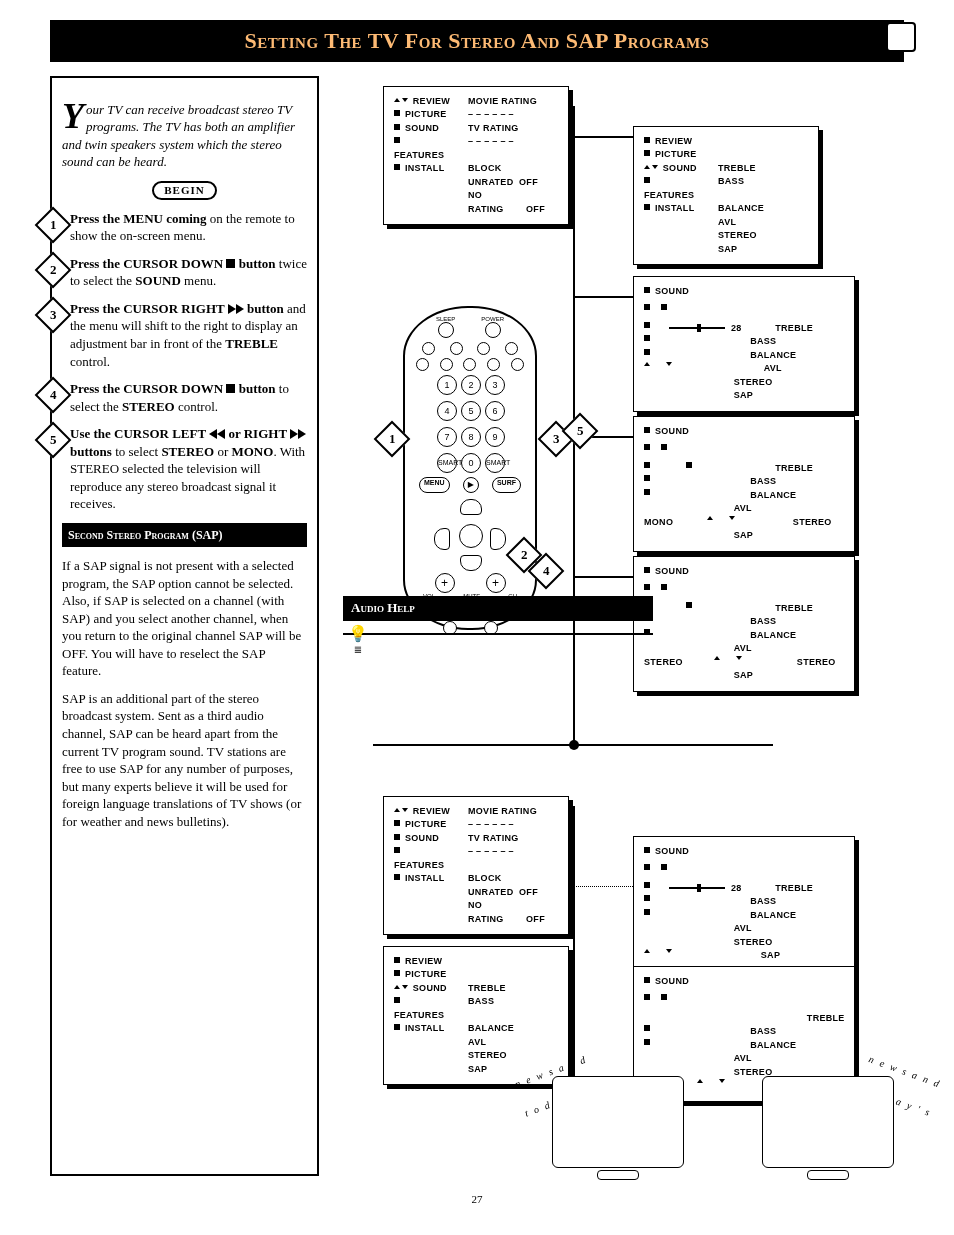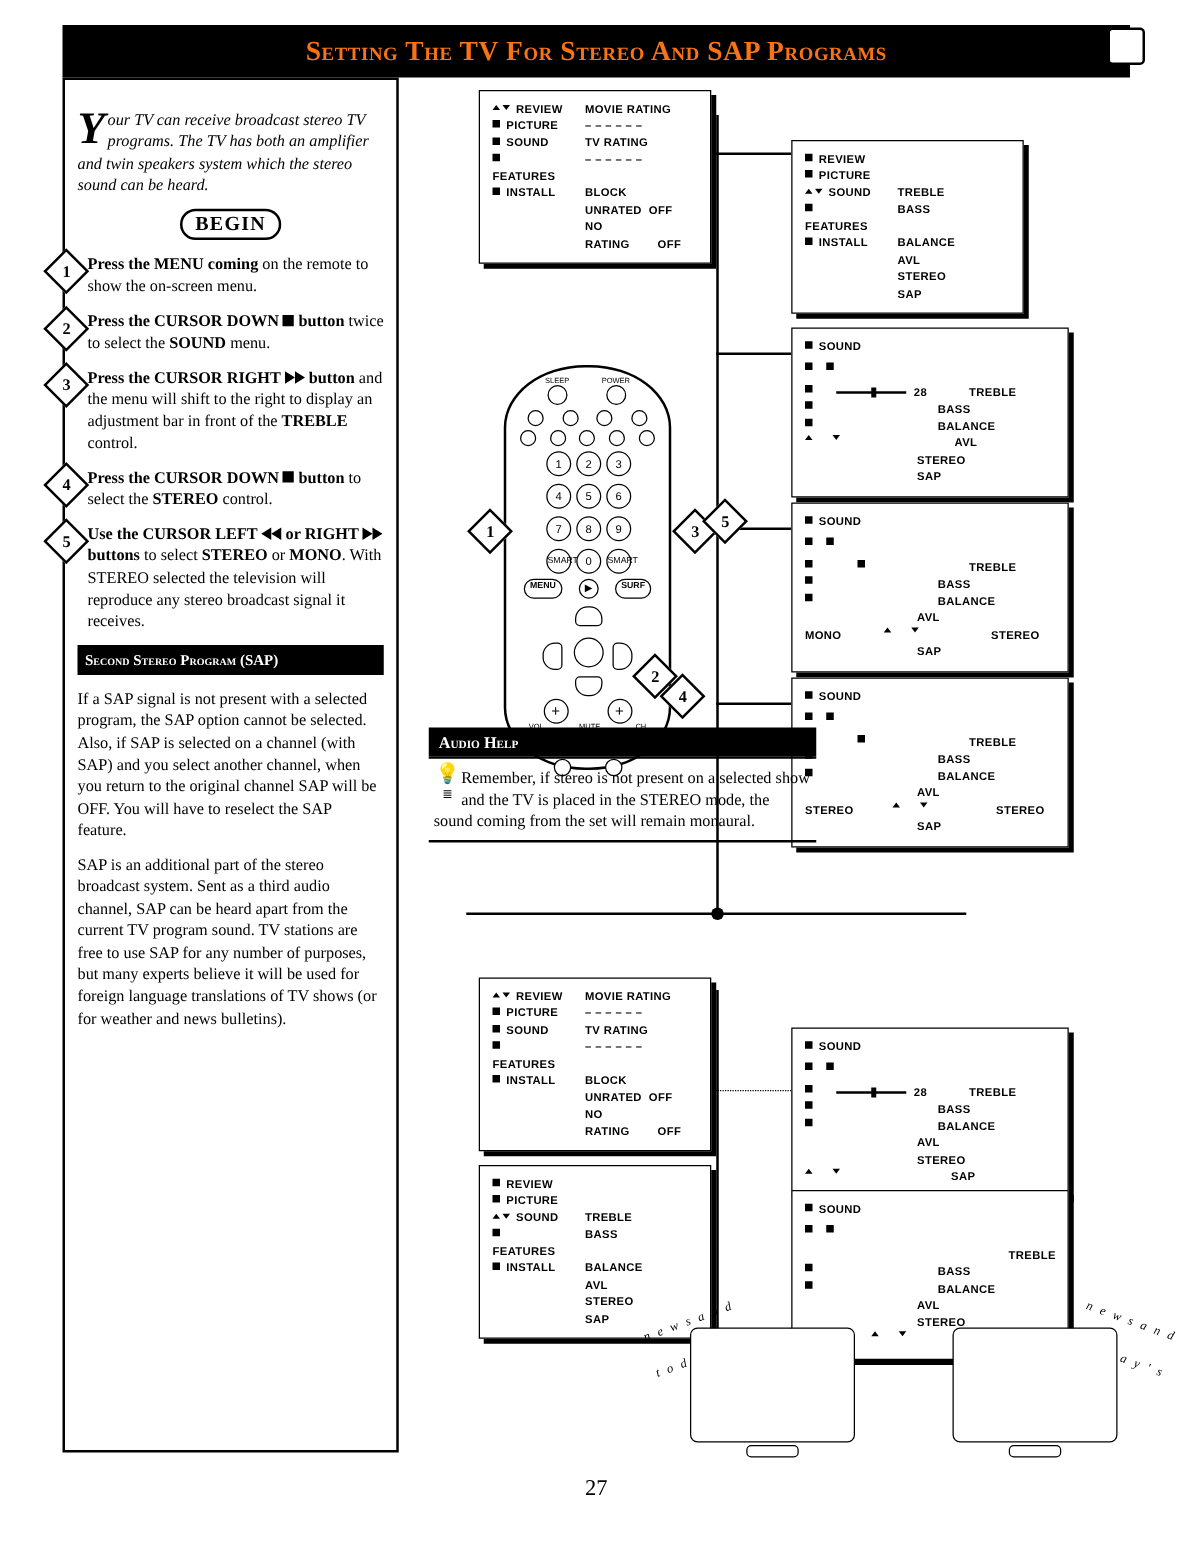--- a/index.html
+++ b/index.html
@@ -1,26 +1,26 @@
 <!DOCTYPE html>
 <html><head>
 <meta charset="utf-8">
 <style>
   body{margin:0;font-family:Georgia,'Times New Roman',serif;background:#fff;color:#000;width:954px;font-size:13px;line-height:1.35}
   .page{padding:20px 50px 40px}
-  .titlebar{background:#000;color:#f97316;padding:6px 10px;display:flex;align-items:center;justify-content:center;position:relative}
+  .titlebar{background:#000;color:#fdba74;padding:6px 10px;margin-bottom:14px;display:flex;align-items:center;justify-content:center;position:relative}
   .titlebar h1{margin:0;font-size:22px;letter-spacing:.5px;font-variant:small-caps;text-transform:capitalize;font-weight:bold}
   .titlebar .corner{position:absolute;right:-12px;top:2px;width:26px;height:26px;background:#fff;border:2px solid #000;border-radius:4px}
   .cols{display:flex;gap:24px}
   .left{width:245px;border:2px solid #000;padding:10px 10px 14px;position:relative}
   .right{flex:1}
   .intro{font-style:italic;margin-bottom:10px}
   .intro .dropcap{float:left;font-size:36px;line-height:30px;font-weight:bold;font-style:italic;padding-right:2px}
   .begin-wrap{text-align:center;margin:6px 0 10px}
-  .begin{display:inline-block;border:2px solid #000;border-radius:14px;padding:0 10px;font-weight:bold;font-size:16px;letter-spacing:1px}
+  .begin{display:inline-block;border:2px solid #000;border-radius:14px;padding:0 10px;font-weight:bold;font-size:11px;letter-spacing:1px}
   .step{display:flex;gap:4px;margin-bottom:10px}
   .dia{width:22px;height:22px;flex:none;border:2px solid #000;transform:rotate(45deg);display:flex;align-items:center;justify-content:center;margin-top:2px;margin-left:-22px;background:#fff}
   .dia span{transform:rotate(-45deg);font-weight:bold;font-size:13px}
   .step-body{flex:1}
   .sq{display:inline-block;width:9px;height:9px;background:#000;vertical-align:0}
   .tri-r{display:inline-block;width:0;height:0;border-left:8px solid #000;border-top:5px solid transparent;border-bottom:5px solid transparent;vertical-align:-1px}
   .tri-l{display:inline-block;width:0;height:0;border-right:8px solid #000;border-top:5px solid transparent;border-bottom:5px solid transparent;vertical-align:-1px}
   .stop-wrap{text-align:center;margin:14px 0 30px}
   .stop{display:inline-block;width:40px;height:40px;background:#000;color:#fff;font-size:10px;font-weight:bold;line-height:40px;clip-path:polygon(30% 0,70% 0,100% 30%,100% 70%,70% 100%,30% 100%,0 70%,0 30%)}
   .sap-hdr{background:#000;color:#fff;font-variant:small-caps;font-weight:bold;padding:4px 6px;font-size:12px;margin-bottom:10px}
@@ -50,21 +50,21 @@
   .dpad .u{left:26px;top:0;border-radius:10px 10px 4px 4px}
   .dpad .d{left:26px;bottom:0;border-radius:4px 4px 10px 10px}
   .dpad .l{left:0;top:29px;width:14px;height:20px;border-radius:10px 4px 4px 10px}
   .dpad .r{right:0;top:29px;width:14px;height:20px;border-radius:4px 10px 10px 4px}
   .call{position:absolute;width:22px;height:22px;border:2px solid #000;transform:rotate(45deg);background:#fff;display:flex;align-items:center;justify-content:center}
   .call span{transform:rotate(-45deg);font-weight:bold;font-size:13px}
   .smart{position:absolute;left:0;top:520px;width:310px}
   .smart-hdr{background:#000;color:#fff;font-variant:small-caps;font-weight:bold;padding:3px 8px;font-size:13px}
   .smart-body{padding:6px 4px;font-size:13px;border-top:2px solid #000;border-bottom:2px solid #000}
   .smart-body .bulb{float:left;width:22px;text-align:center;font-size:16px;line-height:14px}
-  .pagenum{text-align:center;margin-top:16px;font-size:18px}
+  .pagenum{text-align:center;margin-top:16px;font-size:11px}
   
   .figure2{position:relative;height:370px}
   .tv{position:absolute;width:150px}
   .tv .scr{width:130px;height:90px;border:1px solid #000;margin:0 auto;border-radius:6px;position:relative;background:#fff}
   .tv .base{width:40px;height:8px;border:1px solid #000;border-radius:4px;margin:2px auto 0}
   .arc{position:absolute;font:italic 10px Georgia;letter-spacing:2px}
 </style>
 </head>
 <body>
 
@@ -317,21 +317,20 @@
             <span>2</span>
           </div>
         <div class="call" style="left:190px;top:482px">
             <span>4</span>
           </div>
 
         <div class="smart">
           <div class="smart-hdr">Audio Help</div>
           <div class="smart-body">
             <div class="bulb">💡<br><span style="font-size:10px">≣</span></div>
-            <span>Remember, if stereo is not present on a selected show and the TV is placed in the STEREO mode, the sound coming from the set will remain monaural.</span>
           </div>
         </div>
       </div>
 
       <div class="figure2">
         <div class="fig-branch" style="left:230px;top:0;width:2px;height:300px"></div>
         <div class="fig-branch" style="left:230px;top:80px;width:60px;height:1px;border-top:1px dotted #000;background:none"></div>
         <div class="fig-branch" style="left:120px;top:200px;width:110px;height:1px;border-top:1px dotted #000;background:none"></div>
 
         <div class="osd" style="left:40px;top:-10px">

